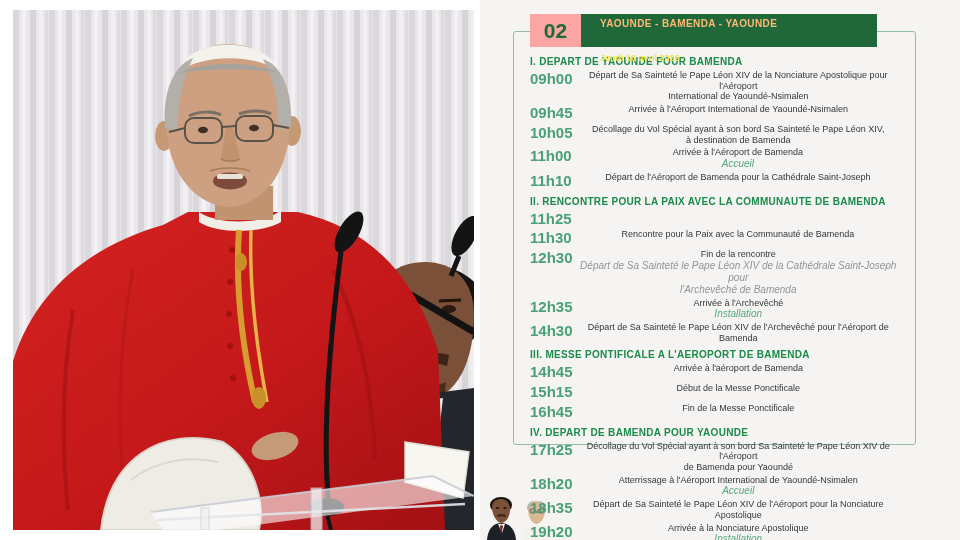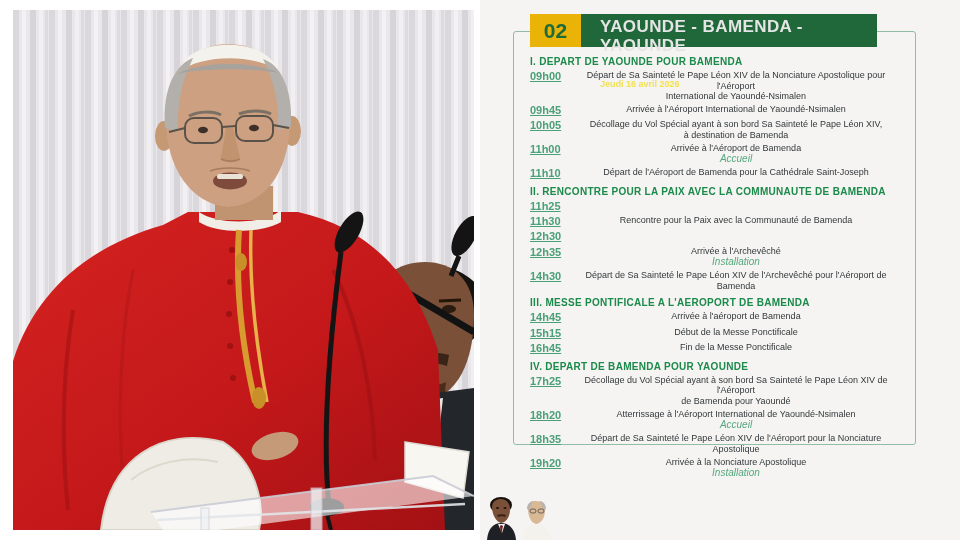--- a/index.html
+++ b/index.html
@@ -10,31 +10,31 @@
   
   .photo-panel { position:relative; width:480px; height:540px; background:#ffffff; }
   .photo-frame { position:absolute; left:13px; top:10px; width:461px; height:520px; overflow:hidden; }
   .photo-frame svg { display:block; }
 
   
   .schedule-panel { position:relative; width:480px; height:540px; background:#f5f4f2; }
   .schedule-box { position:absolute; left:33px; top:31px; width:403px; height:414px;
                   border:1.5px solid #93bca6; border-radius:3px; background:transparent; }
   .header { position:absolute; left:50px; top:14px; display:flex; z-index:2; }
-  .num-badge { width:51px; height:33px; background:#eab308; color:#1d6b39;
+  .num-badge { width:51px; height:33px; background:#fca5a5; color:#1d6b39;
                font-size:21px; font-weight:bold; display:flex; align-items:center; justify-content:center; }
   .title-box { width:296px; height:33px; background:#20683a; padding:4px 0 0 19px; }
-  .route-title { color:#e5e5e5; font-weight:bold; font-size:17px; letter-spacing:.4px; line-height:1.1; }
+  .route-title { color:#fdba74; font-weight:bold; font-size:10px; letter-spacing:.4px; line-height:1.1; }
   .route-date  { color:#f2e24b; font-weight:bold; font-size:9px; line-height:1.2;margin-top:24px; }
 
   .content { position:absolute; left:50px; top:56px; width:374px; z-index:1; }
   .section { margin-bottom:6px; }
   .sec-heading { color:#1b8a4a; font-weight:bold; font-size:10px; letter-spacing:.3px; margin-bottom:3px; }
   .entry { display:flex; margin-bottom:2.2px; }
-  .entry .time { flex:0 0 38px; color:#4aa077; font-weight:bold; font-size:11px; line-height:1.18;text-decoration:underline; }
+  .entry .time { flex:0 0 38px; color:#4aa077; font-weight:bold; font-size:15px; line-height:1.18; }
   .entry .body { flex:1; color:#33383b; font-size:9px; line-height:1.18;text-align:center; }
   .entry .txt  { white-space:pre-line; }
   .note { display:block; font-style:italic; font-size:10px; line-height:1.18; }
   .note.green { color:#55a87d; }
   .note.gray  { color:#8f9693; white-space:pre-line; }
 
   .cutouts { position:absolute; left:5px; bottom:0; display:flex; align-items:flex-end; gap:3px; }
   .cutouts svg { display:block; }
 </style>
 </head>
@@ -205,20 +205,22 @@
         <div class="sec-heading">II. RENCONTRE POUR LA PAIX AVEC LA COMMUNAUTE DE BAMENDA</div>
         <div class="entry">
           <span class="time">11h25</span>
         </div>
         <div class="entry">
           <span class="time">11h30</span>
           <span class="body"><span class="txt">Rencontre pour la Paix avec la Communauté de Bamenda</span></span>
         </div>
         <div class="entry">
           <span class="time">12h30</span>
+          <span class="body"><span class="txt">Fin de la rencontre</span><span class="note gray">Départ de Sa Sainteté le Pape Léon XIV de la Cathédrale Saint-Joseph pour
+l'Archevêché de Bamenda</span></span>
         </div>
         <div class="entry">
           <span class="time">12h35</span>
           <span class="body"><span class="txt">Arrivée à l'Archevêché</span><span class="note green">Installation</span></span>
         </div>
         <div class="entry">
           <span class="time">14h30</span>
           <span class="body"><span class="txt">Départ de Sa Sainteté le Pape Léon XIV de l'Archevêché pour l'Aéroport de Bamenda</span></span>
         </div>
       </div>

